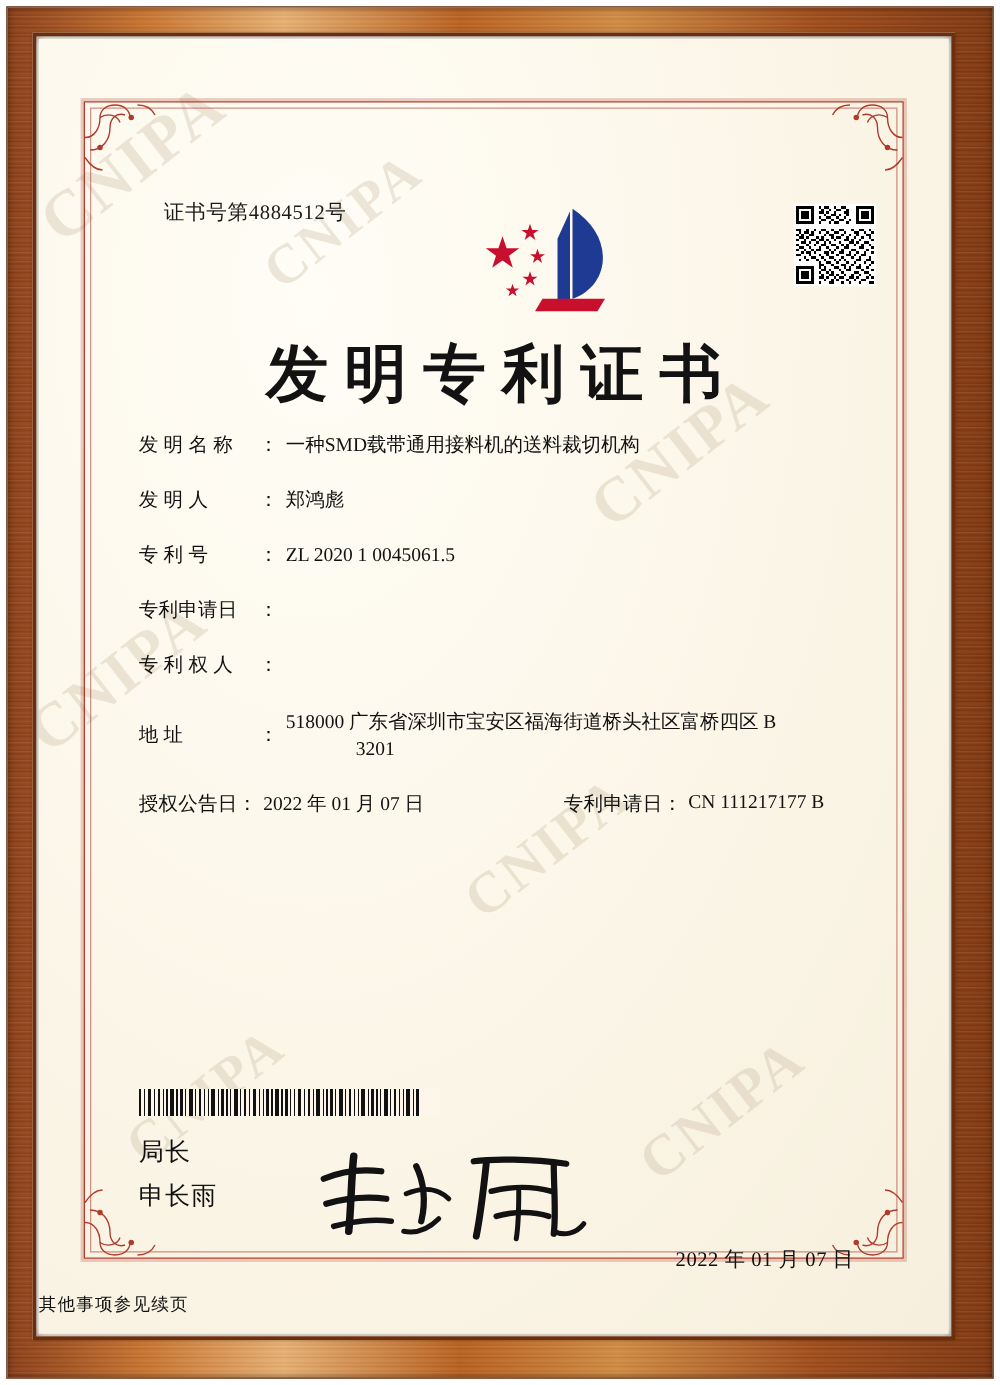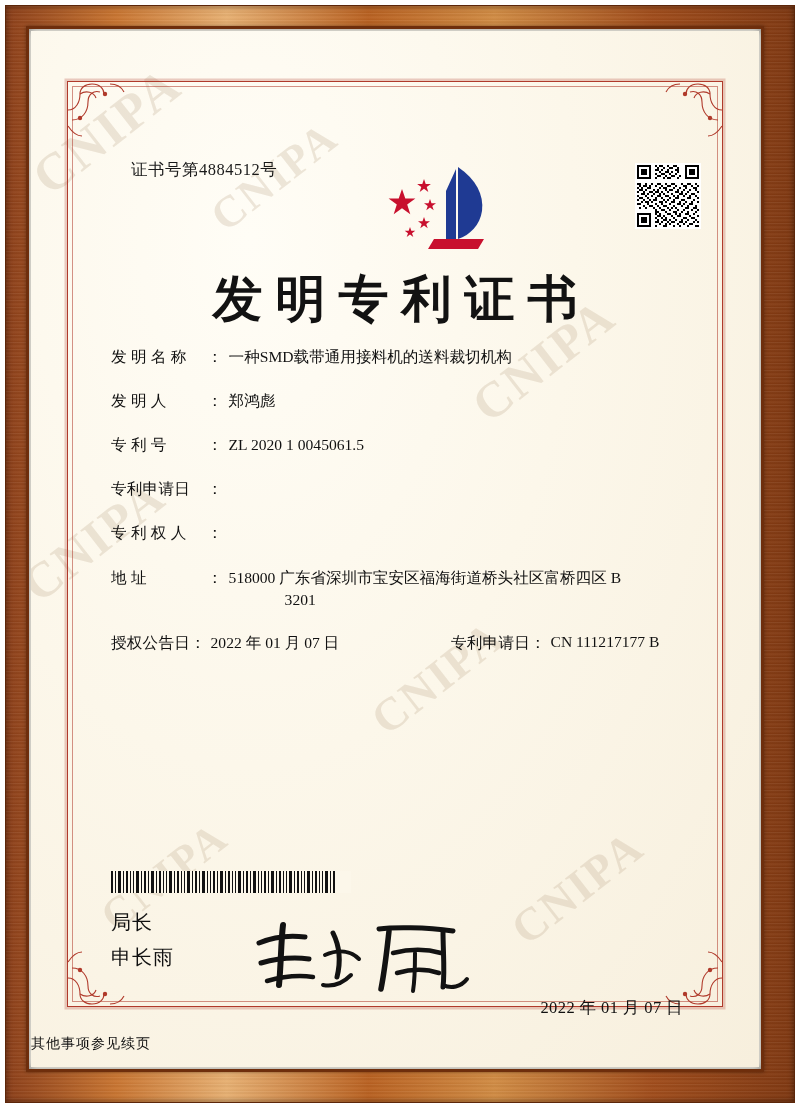--- a/index.html
+++ b/index.html
@@ -168,21 +168,21 @@
   }
 
   .fields {
     position: absolute;
     left: 44px;
     right: 30px;
     top: 265px;
   }
   .field-row {
     display: flex;
-    align-items: flex-start;
+    align-items: center;
     margin-bottom: 21.5px;
     font-size: 15.6px;
     color: #111;
     line-height: 1.45;
   }
   .f-label {
     width: 96px;
     flex: 0 0 96px;
     letter-spacing: 0.2px;
   }

